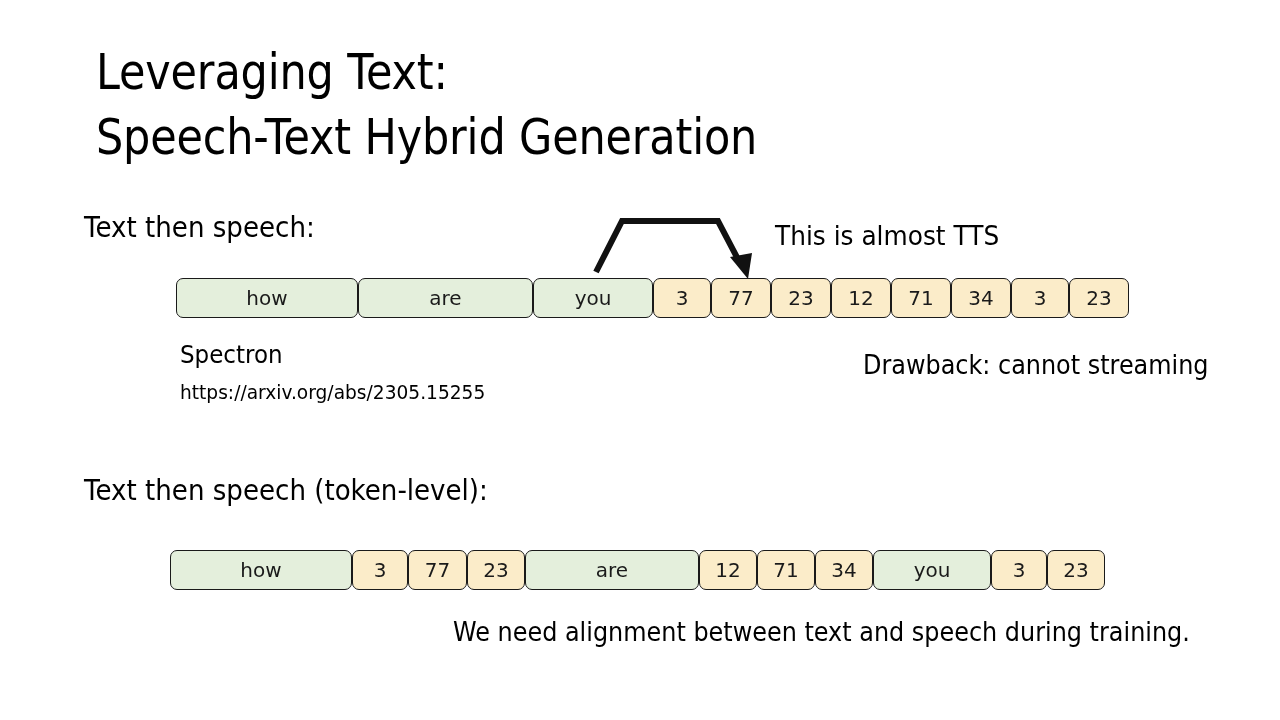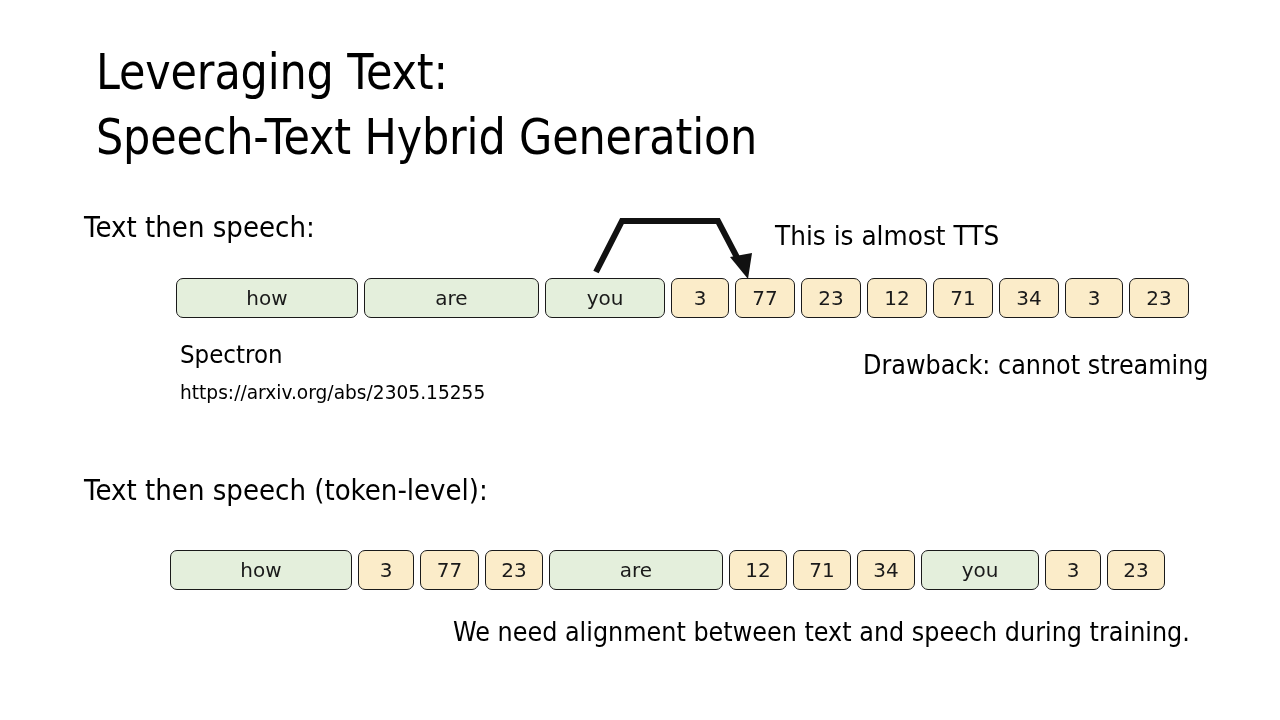--- a/index.html
+++ b/index.html
@@ -99,21 +99,20 @@
   .token {
     height: 40px;
     box-sizing: border-box;
     border: 1.6px solid #1a1a1a;
     border-radius: 7px;
     display: flex;
     align-items: center;
     justify-content: center;
     font-size: 20px;
     color: #1a1a1a;
-    margin-right: 6px;
     flex: none;
   }
   .token.text  { background: #e4efdc; }
   .token.audio { background: #fbecc9; }
   .token:last-child { margin-right: 0; }
 
   
   #hop-arrow {
     position: absolute;
     left: 580px;

